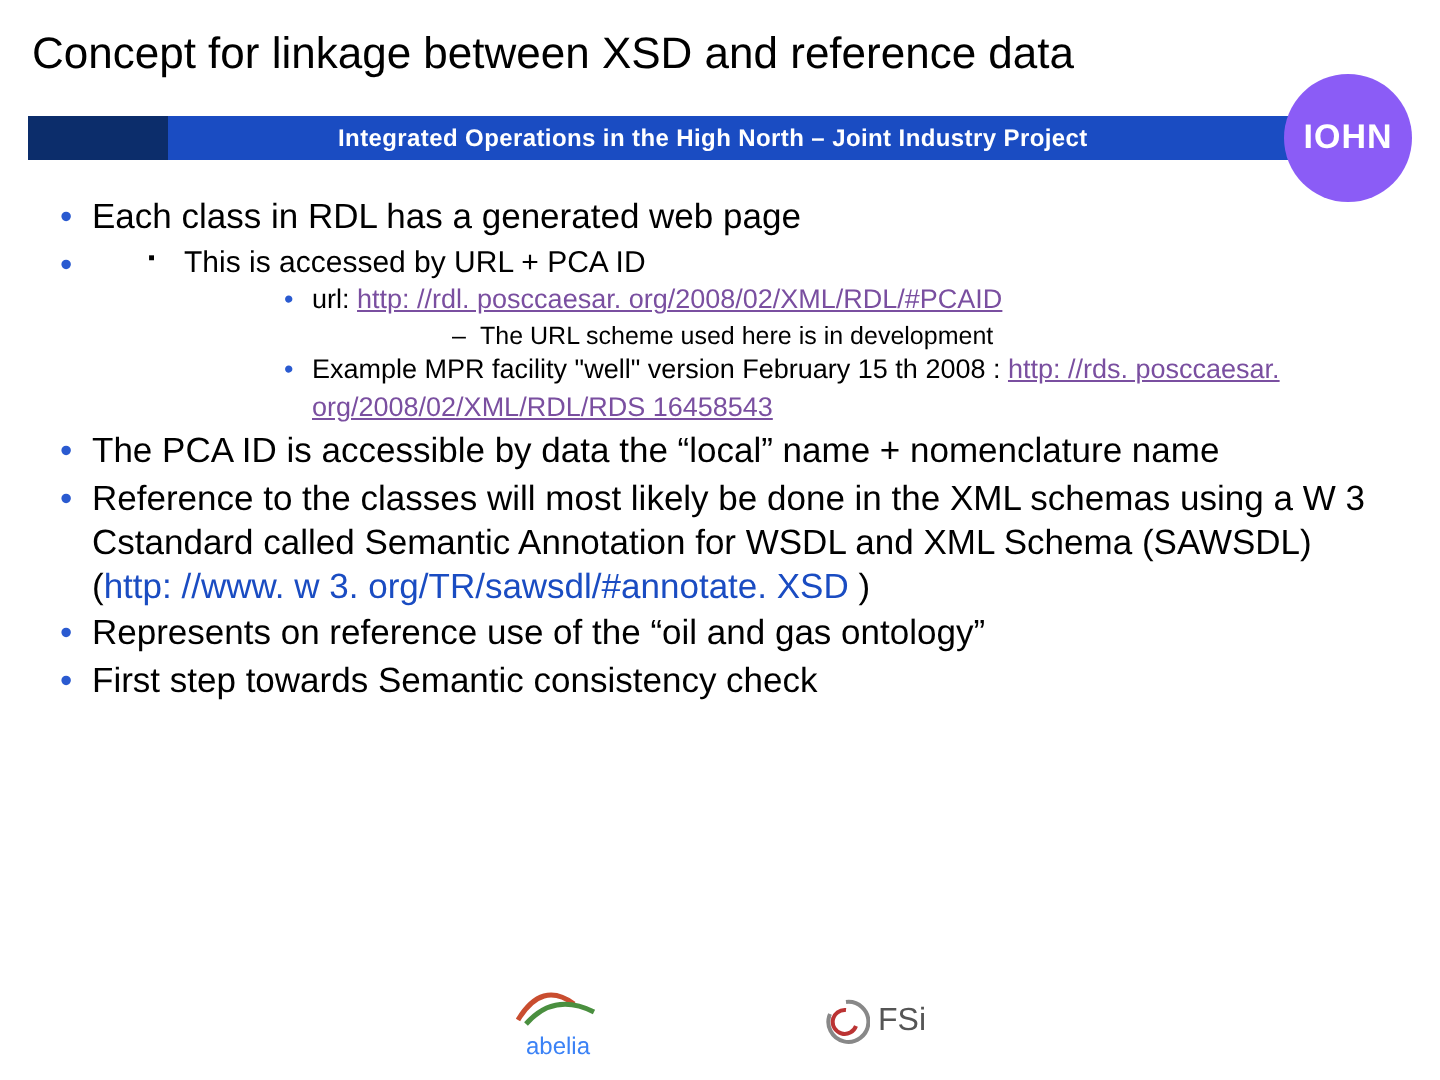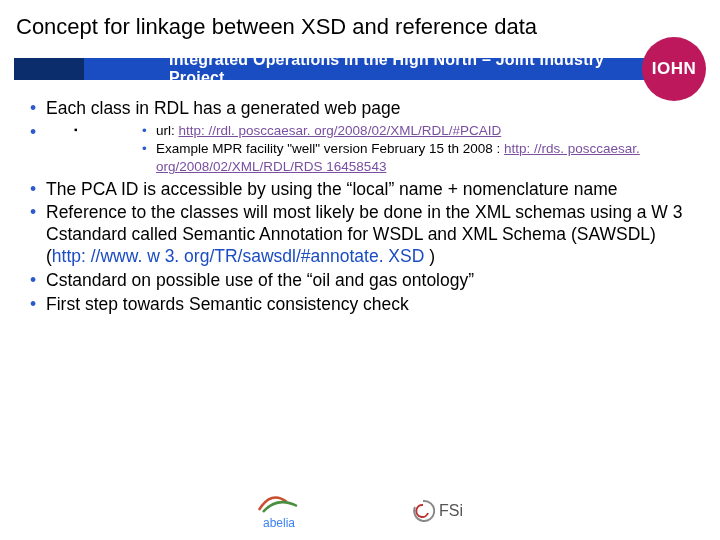--- a/index.html
+++ b/index.html
@@ -24,34 +24,34 @@
     margin: 0 14px 10px 14px;
   }
   .banner-blue {
     background: #1a4cc2;
     height: 22px;
     flex: 1;
     display: flex;
     align-items: center;
     padding-left: 85px;
     color: #fff;
-    font-size: 16px;
+    font-size: 12px;
     font-weight: 700;
     letter-spacing: 0.2px;
   }
   .banner-dark {
     width: 70px;
     height: 22px;
     background: #0c2d6b;
   }
   .banner-logo {
     width: 64px;
     height: 64px;
     border-radius: 50%;
-    background: #be185d;
+    background: #8b5cf6;
     margin-left: -4px;
     display: flex;
     align-items: center;
     justify-content: center;
     position: relative;
     z-index: 2;
   }
   .banner-logo-inner {
     color: #fff;
     font-weight: 700;
@@ -178,38 +178,42 @@
     <span class="banner-logo-inner">IOHN</span>
   </div>
 </div>
 
 <div class="content">
   <ul class="lvl1">
     <li>Each class in RDL has a generated web page</li>
     <li>
       <ul class="lvl2">
         <li>
+          <span>This is accessed by URL + PCA ID</span>
           <ul class="lvl3">
             <li>
               <span>url: </span><span class="link">http: //rdl. posccaesar. org/2008/02/XML/RDL/#PCAID</span>
+              <ul class="lvl4">
+                <li>The URL scheme used here is in development</li>
+              </ul>
             </li>
             <li>
               <span>Example MPR facility "well" version February 15 th 2008 : </span><span class="link">http: //rds. posccaesar. org/2008/02/XML/RDL/RDS 16458543</span>
             </li>
           </ul>
         </li>
       </ul>
     </li>
     <li>
-      <span>The PCA ID is accessible by using the “local” name + nomenclature name</span>
+      <span>The PCA ID is accessible by data the “local” name + nomenclature name</span>
     </li>
     <li>
       <span>Reference to the classes will most likely be done in the XML schemas using a W 3 Cstandard called Semantic Annotation for WSDL and XML Schema (SAWSDL) (</span><span class="link2">http: //www. w 3. org/TR/sawsdl/#annotate. XSD</span><span> )</span>
     </li>
-    <li>Cstandard on possible use of the “oil and gas ontology”</li>
+    <li>Represents on reference use of the “oil and gas ontology”</li>
     <li>First step towards Semantic consistency check</li>
   </ul>
 </div>
 
 <div class="logos">
   <div class="logo-abelia">
     <svg class="abelia-swoosh" width="44" height="22" viewBox="0 0 44 22">
       <path d="M2 18 Q 14 -2 30 10" stroke="#c94d2f" stroke-width="2.5" fill="none"></path>
       <path d="M6 20 Q 20 4 40 14" stroke="#4a8f3f" stroke-width="2.5" fill="none"></path>
     </svg>

